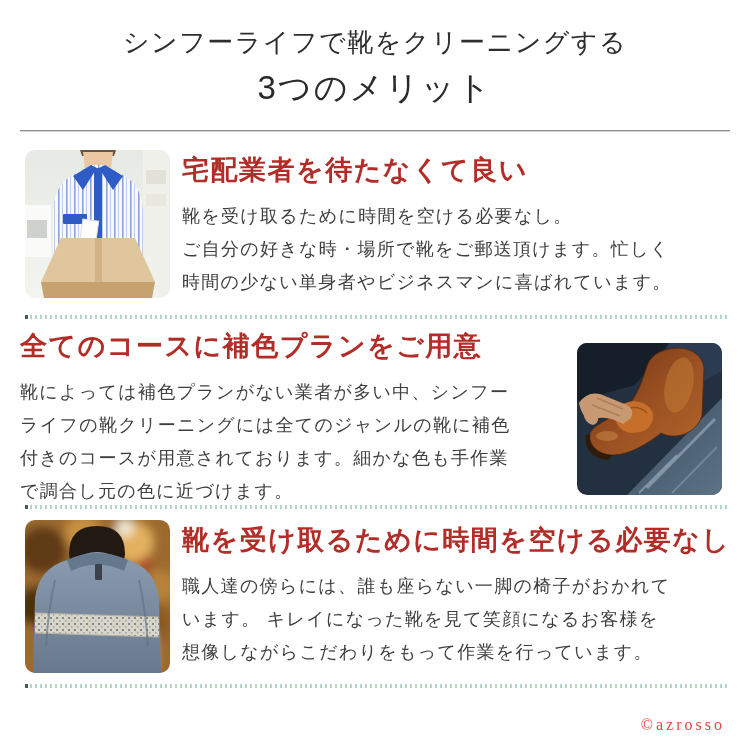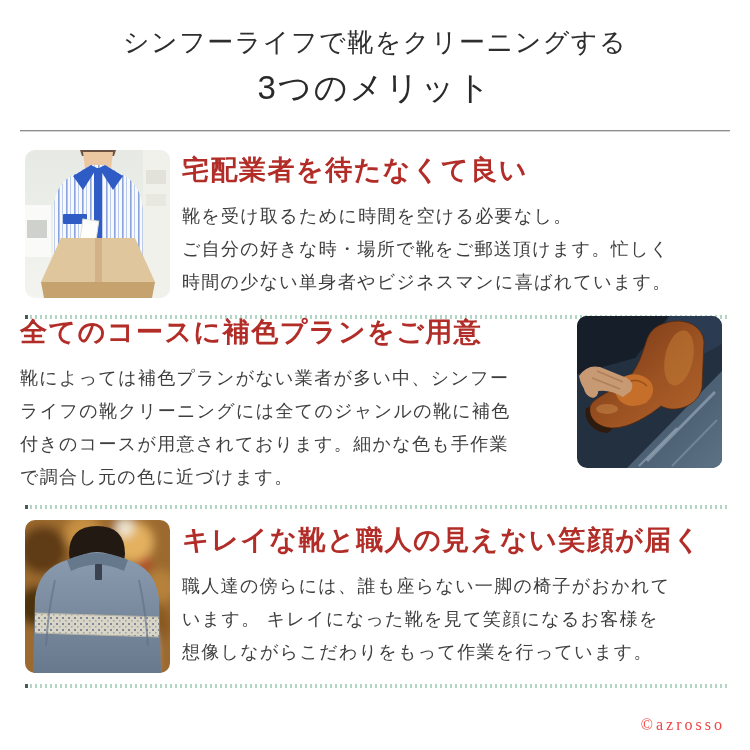--- a/index.html
+++ b/index.html
@@ -9,21 +9,21 @@
   }
   
   .title-block{position:absolute;top:26px;left:0;width:750px;text-align:center;}
   .title-sub{font-size:26px;line-height:32px;color:#2e2e2e;letter-spacing:1.5px;font-weight:400;}
   .title-main{font-size:33px;line-height:40px;color:#2a2a2a;letter-spacing:2px;font-weight:400;margin-top:10px;}
   .title-rule{position:absolute;top:130px;left:20px;right:20px;height:2px;
     background:linear-gradient(to bottom,#8d8d8d 0 1px,#d6d6d6 1px 2px);}
   
   .benefit{position:absolute;display:flex;align-items:flex-start;}
   #sec1{top:150px;left:25px;right:20px;}
-  #sec2{top:316px;left:20px;right:28px;}
+  #sec2{top:330px;left:20px;right:28px;align-items:center;}
   #sec3{top:520px;left:25px;right:18px;}
   .photo{flex:0 0 auto;border-radius:10px;display:block;}
   .benefit .content{flex:1 1 auto;min-width:0;}
   #sec1 .content,#sec3 .content{margin-left:12px;padding-top:4px;}
   #sec2 .content{margin-right:12px;padding-top:0;}
   .benefit h2{
     margin:0 0 10px 0;
     font-family:Liberation Mono, monospace;
     font-size:27px;line-height:36px;font-weight:700;
     color:#b22d28;letter-spacing:1.5px;
@@ -172,21 +172,21 @@
       <path d="M44,34 Q44,6 72,6 Q100,6 100,34 Q100,45 88,49 L56,49 Q44,45 44,34 Z" fill="#221a12"></path>
       <path d="M8,153 L10,78 Q14,48 42,40 L60,34 Q72,30 84,34 L103,40 Q130,48 134,78 L136,153 Z" fill="url(#g-jkt)"></path>
       <path d="M42,40 Q72,26 103,40 L99,51 Q72,38 46,51 Z" fill="#66788c"></path>
       <rect x="70" y="44" width="7" height="16" rx="1" fill="#39424e"></rect>
       <polygon points="10,93 134,97 134,117 10,113" fill="url(#p-speck)"></polygon>
       <path d="M10,93 L134,97 M134,117 L10,113" stroke="#b8b4a6" stroke-width="1" fill="none"></path>
       <path d="M30,60 Q23,92 21,126" stroke="#5f7086" stroke-width="2" fill="none" opacity="0.6"></path>
       <path d="M114,60 Q121,92 123,126" stroke="#5f7086" stroke-width="2" fill="none" opacity="0.6"></path>
     </svg>
     <div class="content">
-      <h2>キレイな靴と職人の見えない笑顔が届く</h2>
+      <h2>靴を受け取るために時間を空ける必要なし</h2>
       <p>職人達の傍らには、誰も座らない一脚の椅子がおかれて
 います。 キレイになった靴を見て笑顔になるお客様を
 想像しながらこだわりをもって作業を行っています。</p>
     </div>
   </section>
 
   <div class="divider" id="div3"></div>
 
   <div class="watermark">©azrosso</div>
 

